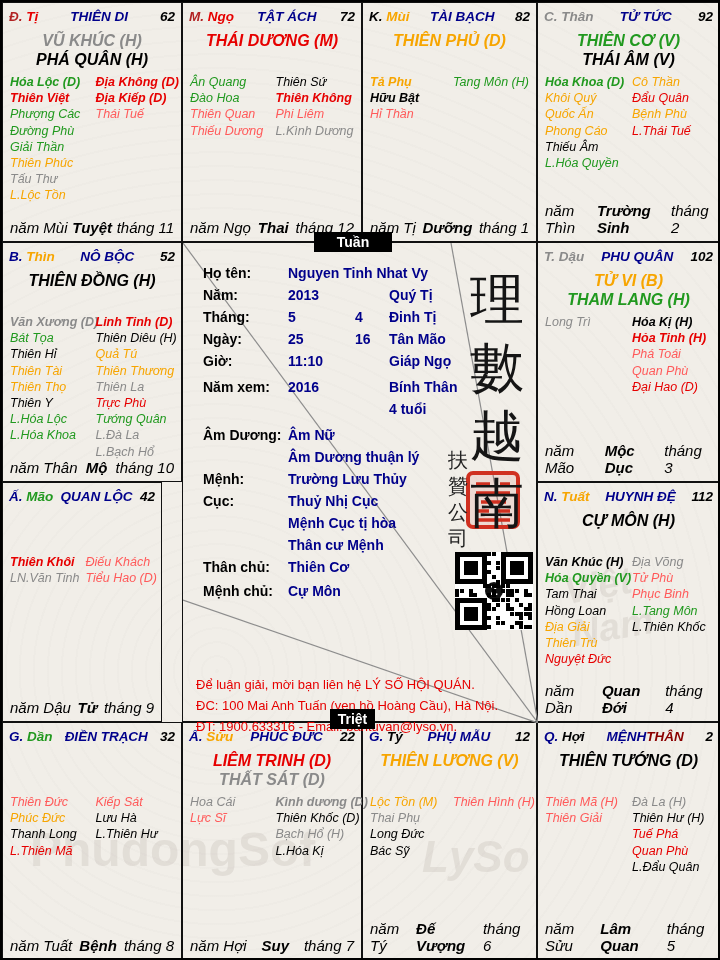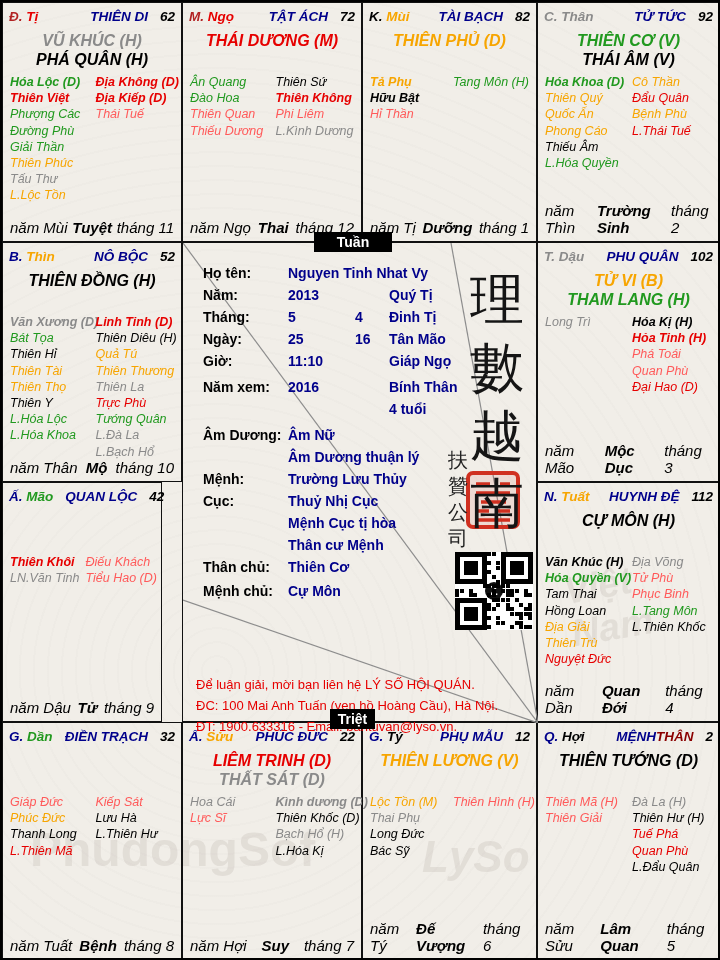--- a/index.html
+++ b/index.html
@@ -15,21 +15,21 @@
   .pos-mao{left:0;top:480px;width:160px;height:240px}
   .pos-tuat{left:535px;top:480px;width:183px;height:240px}
   .pos-dan{left:0;top:720px;width:180px;height:238px}
   .pos-suu{left:180px;top:720px;width:180px;height:238px}
   .pos-ty{left:360px;top:720px;width:175px;height:238px}
   .pos-hoi{left:535px;top:720px;width:183px;height:238px}
   .center{position:absolute;left:180px;top:240px;width:355px;height:480px;border:1px solid #111;box-sizing:border-box;}
 
   .cell-header{display:flex;justify-content:space-between;align-items:baseline;padding:6px 6px 0;font-weight:bold;font-size:13.5px;white-space:nowrap;}
   .sb{flex:0 0 auto}
-  .pwrap{flex:1;display:flex;justify-content:flex-end;padding:0 12px;}
+  .pwrap{flex:1;display:flex;justify-content:center;padding:0 4px;}
   .pnum{flex:0 0 auto;color:#000;}
   .main-stars{text-align:center;font-weight:bold;font-size:16px;line-height:19px;margin-top:7px;min-height:40px;white-space:nowrap;}
   .star-cols{display:flex;padding-left:7px;font-size:12.5px;line-height:16.2px;margin-top:3px;}
   .star-col{width:50%;white-space:nowrap;}
   .cell-footer{position:absolute;left:7px;right:7px;bottom:5px;display:flex;justify-content:space-between;font-size:15px;color:#000;}
   .b{font-weight:bold}
 
   .c-navy{color:var(--navy)} .c-black{color:var(--black)} .c-gray{color:var(--gray)}
   .c-green{color:var(--green)} .c-orange{color:var(--orange)} .c-red{color:var(--red)}
   .c-pink{color:var(--pink)} .c-darkred{color:var(--darkred)} .c-maroon{color:var(--maroon)}
@@ -344,21 +344,21 @@
         </span>
         <span class="pnum">92</span>
       </div>
       <div class="main-stars">
         <div class="c-green">THIÊN CƠ (V)</div>
         <div class="c-black">THÁI ÂM (V)</div>
       </div>
       <div class="star-cols">
         <div class="star-col">
           <div class="c-green b">Hóa Khoa (D)</div>
-          <div class="c-orange">Thiên Quý</div>
+          <div class="c-orange">Khôi Quý</div>
           <div class="c-orange">Quốc Ấn</div>
           <div class="c-orange">Phong Cáo</div>
           <div class="c-black">Thiếu Âm</div>
           <div class="c-green">L.Hóa Quyền</div>
         </div>
         <div class="star-col">
           <div class="c-orange">Cô Thần</div>
           <div class="c-red">Đẩu Quân</div>
           <div class="c-orange">Bệnh Phù</div>
           <div class="c-red">L.Thái Tuế</div>
@@ -504,21 +504,21 @@
       <div class="cell-header">
         <span class="sb"><span class="c-navy">G.</span> <span class="c-green">Dần</span></span>
         <span class="pwrap">
           <span class="c-navy">ĐIỀN TRẠCH</span>
         </span>
         <span class="pnum">32</span>
       </div>
       <div class="main-stars"></div>
       <div class="star-cols">
         <div class="star-col">
-          <div class="c-pink">Giáp Đức</div>
+          <div class="c-pink">Thiên Đức</div>
           <div class="c-orange">Phúc Đức</div>
           <div class="c-black">Thanh Long</div>
           <div class="c-red">L.Thiên Mã</div>
         </div>
         <div class="star-col">
           <div class="c-pink">Kiếp Sát</div>
           <div class="c-black">Lưu Hà</div>
           <div class="c-black">L.Thiên Hư</div>
         </div>
       </div>

